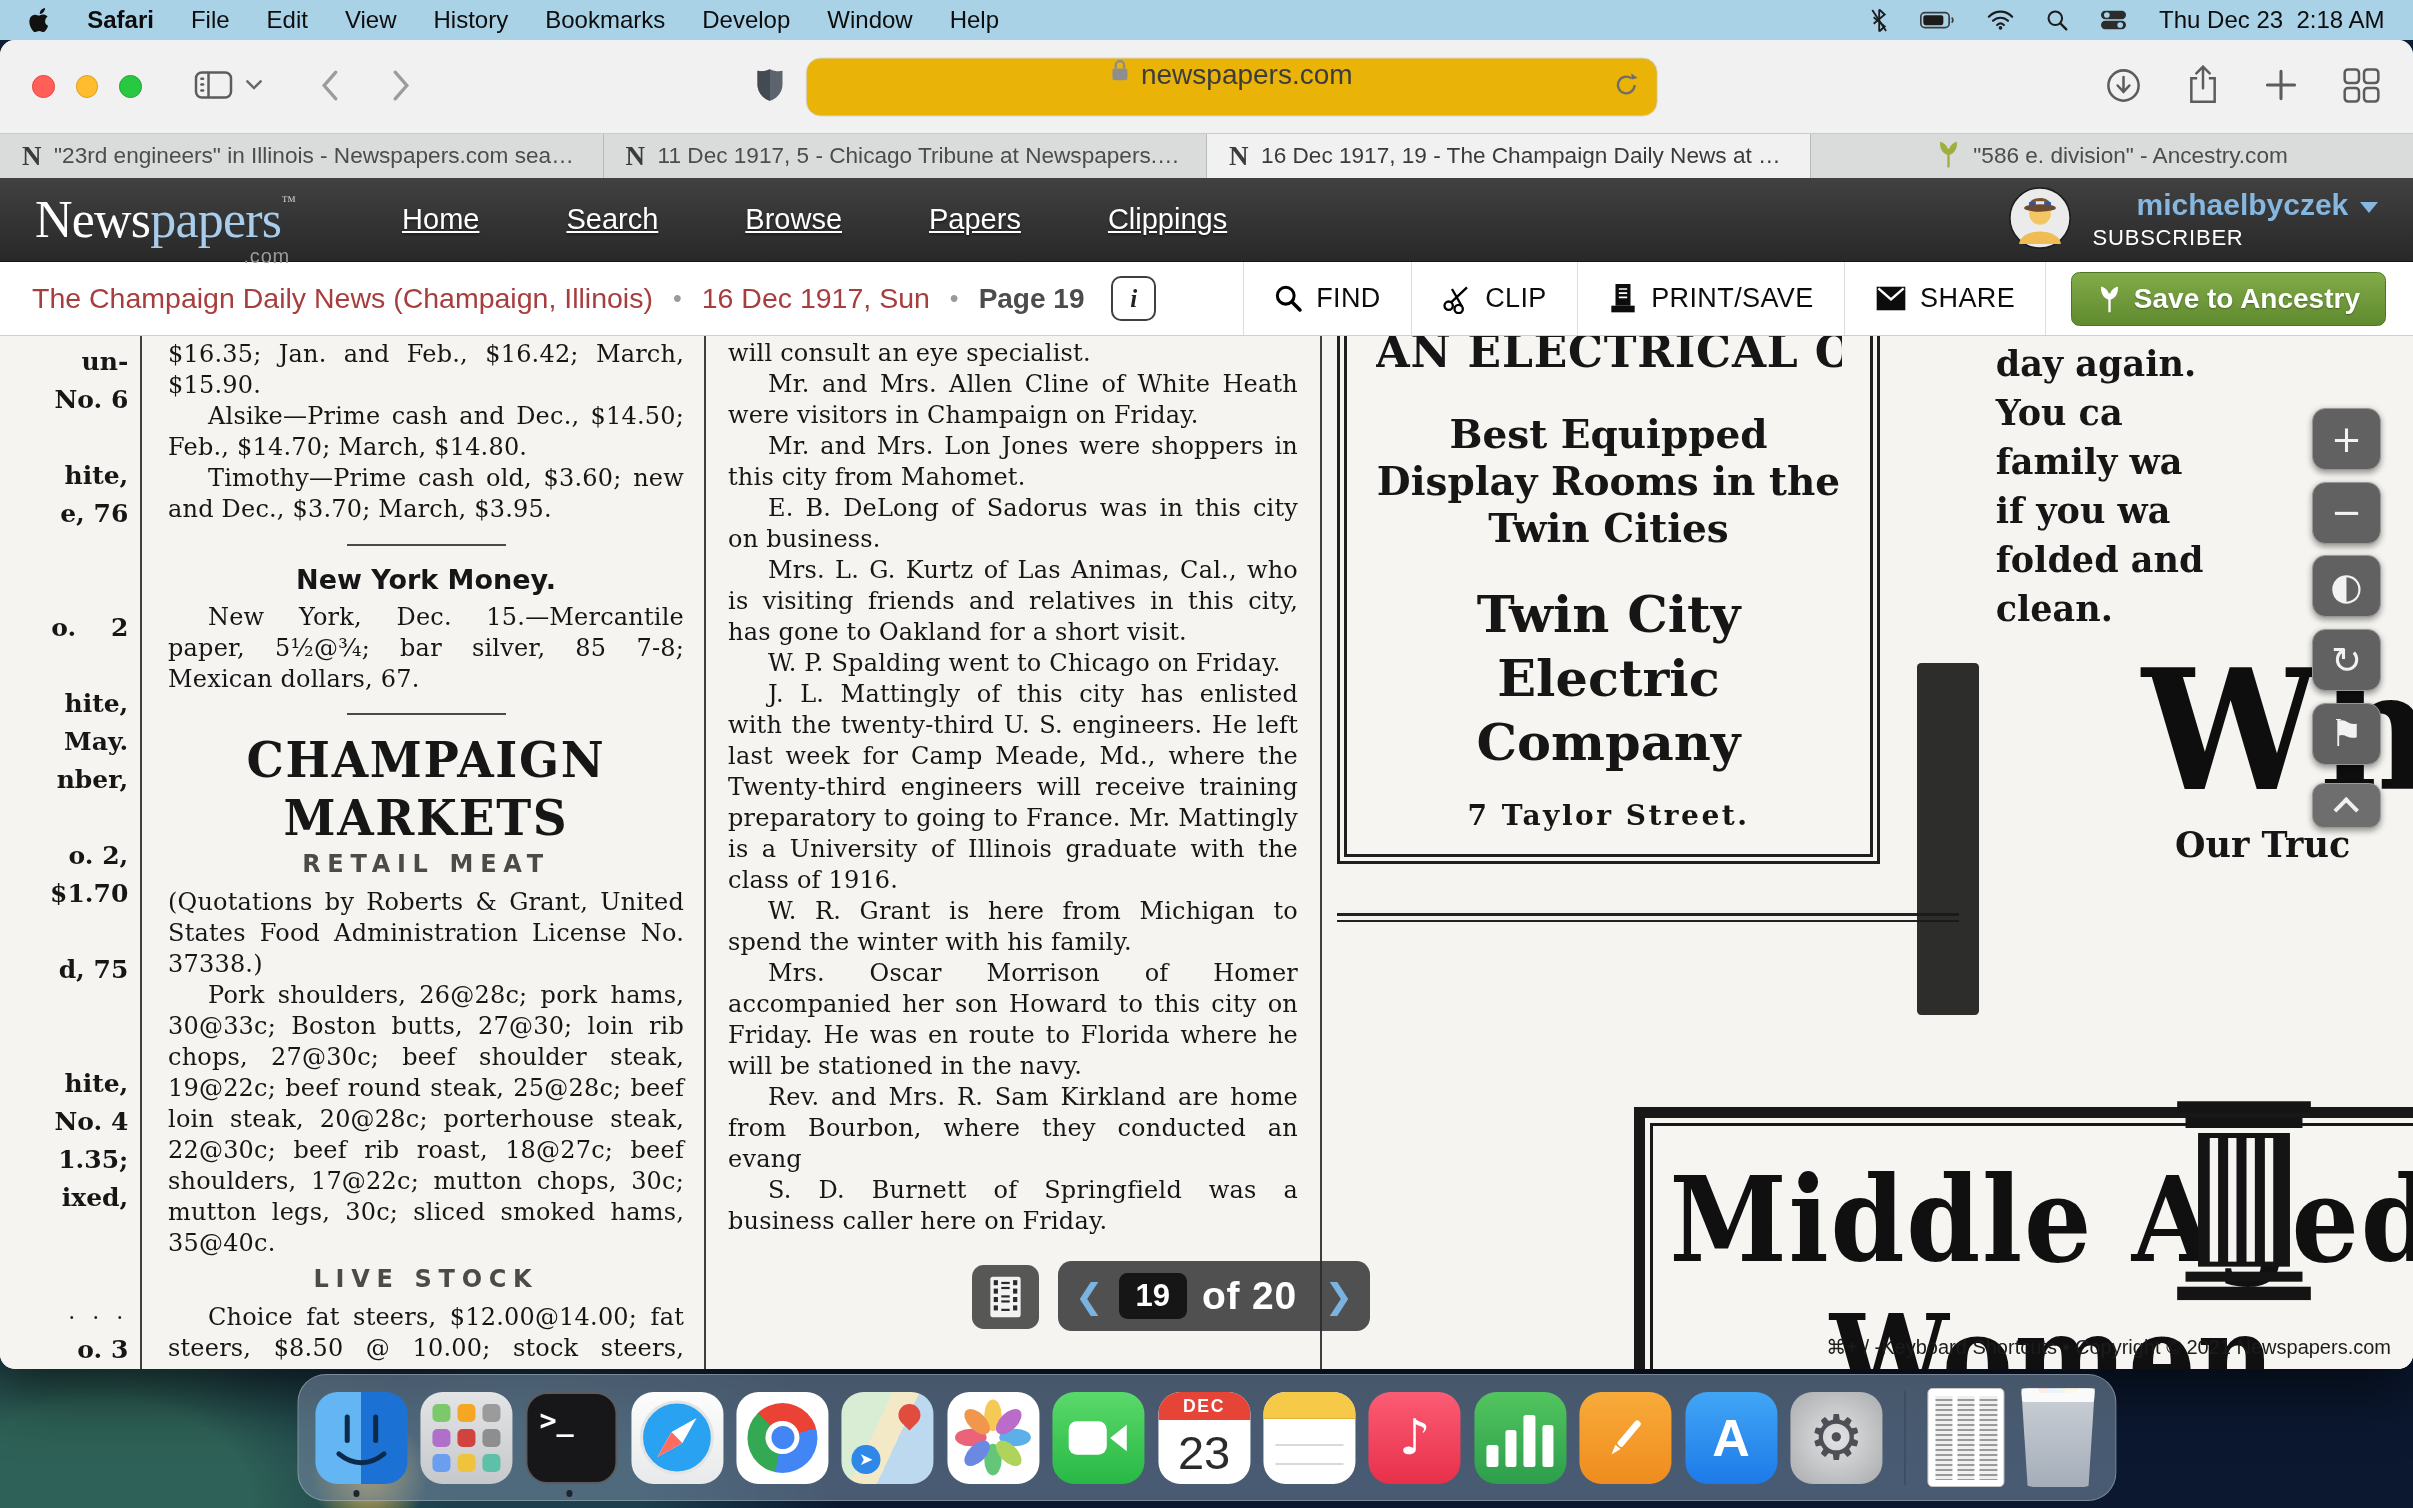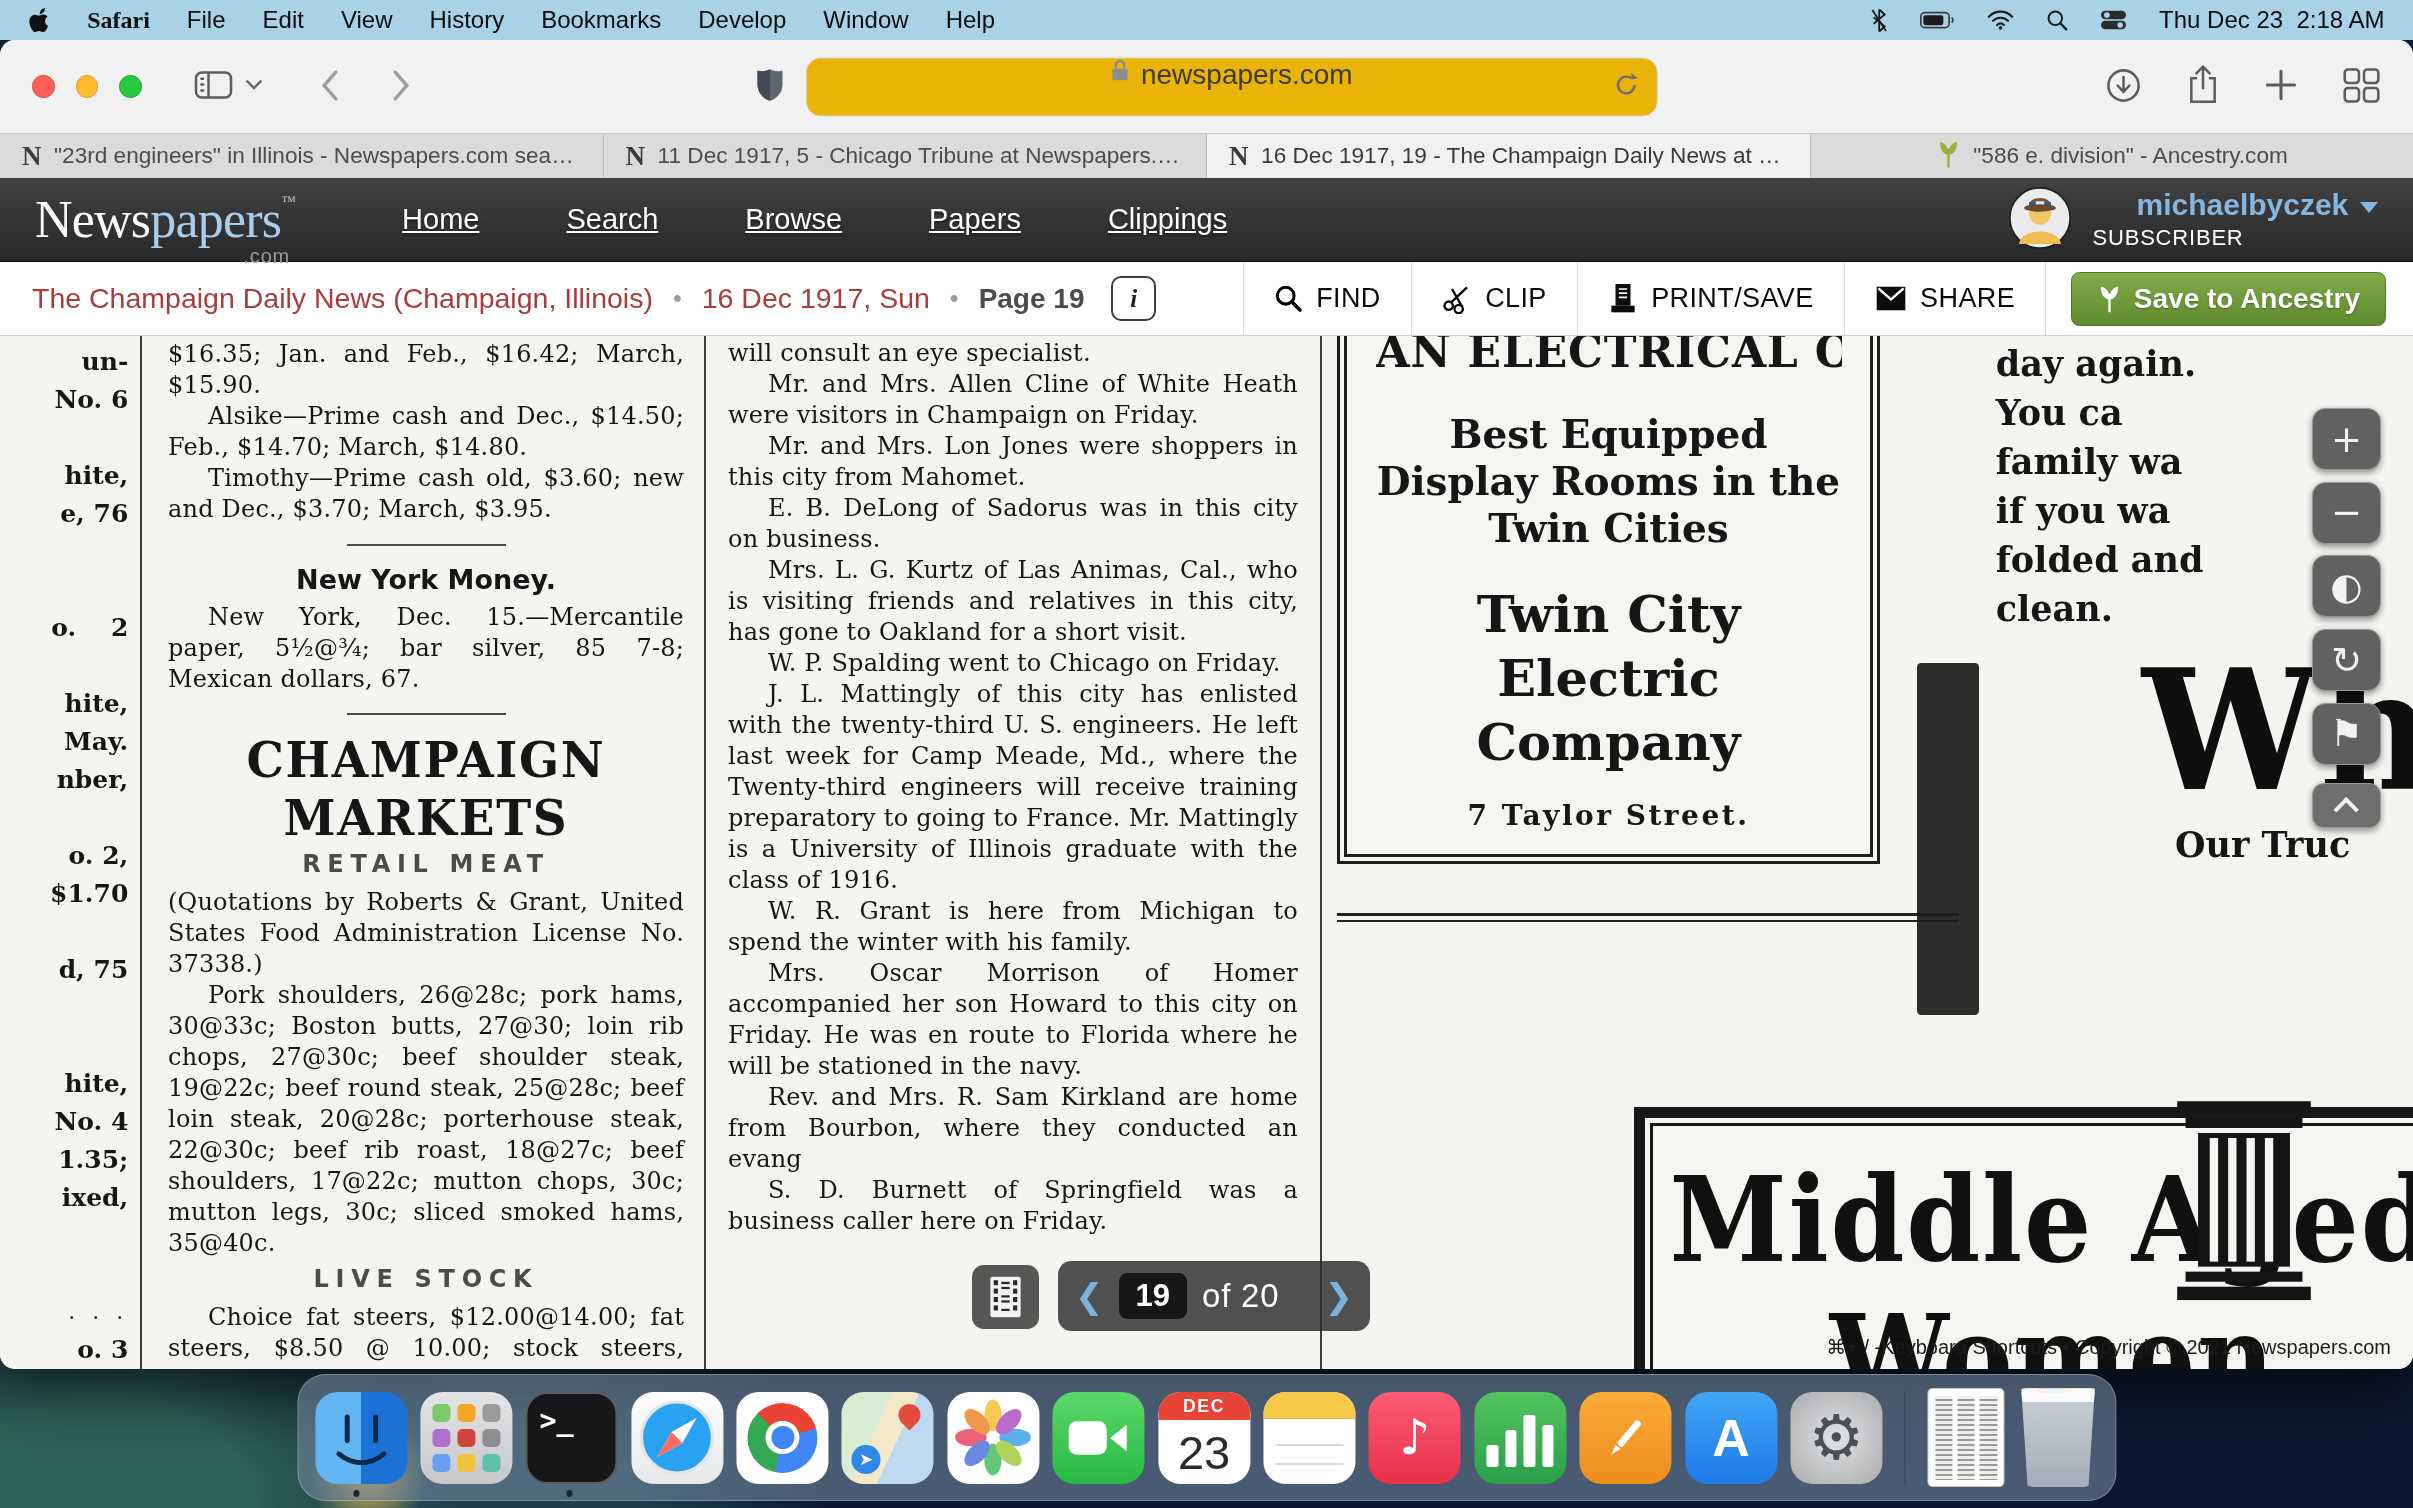--- a/index.html
+++ b/index.html
@@ -14,21 +14,21 @@
       radial-gradient(ellipse at 520px 1517px, #1d3f4e 0 117px, rgba(29,63,78,0) 318px),
       linear-gradient(#0f2136, #0b1830);
   }
 
   
   .menubar { position:absolute; top:0; left:0; right:0; height:40px; background:#a9d2e7;
     display:flex; align-items:center; padding:0 28.5px; gap:0; z-index:50; }
   .menubar .apple { margin-right:11.7px; display:flex; align-items:center; }
   .menu-items { display:flex; align-items:center; gap:37px; margin-left:25px; }
   .menu-item { font-size:24px; color:#0d0d0d; }
-  .menu-item:first-child { font-weight:bold;font-family:Liberation Serif, serif; }
+  .menu-item:first-child { font-weight:bold; }
   .menu-status { margin-left:auto; display:flex; align-items:center; gap:32px; }
   .menu-clock { font-size:24px; color:#0d0d0d; white-space:pre; }
   .sicon { display:flex; align-items:center; }
 
   
   .window { position:absolute; top:40px; left:0; width:2413px; height:1329px; border-radius:15px;
     overflow:hidden; background:#f0f1f0; box-shadow:0 25px 59px rgba(0,0,0,.55); z-index:10; }
 
   .toolbar { height:94px; background:#f0f1f0; border-bottom:0.8px solid #c9cacb;
     display:flex; align-items:center; padding:0 32px; position:relative; }
@@ -158,21 +158,21 @@
   
   .pager-film { position:absolute; left:972px; top:929px; width:67px; height:64px;
     background:rgba(42,42,42,.78); border-radius:11.7px; display:flex; align-items:center; justify-content:center;
     z-index:40; }
   .pager-bar { position:absolute; left:1058px; top:925px; width:312px; height:70px;
     background:rgba(44,44,44,.82); border-radius:13.4px; display:flex; align-items:center; padding:0 17px;
     gap:15px; z-index:40; font-family:"Liberation Sans", sans-serif; }
   .pchev { color:#7ab3e0; font-size:34px; font-family:"DejaVu Sans", sans-serif; }
   .pcur { background:rgba(16,16,16,.9); border-radius:8.4px; padding:5px 17px; color:#fff; font-size:31px;
     font-weight:bold; }
-  .pof { color:#fff; font-size:33px; font-weight:normal; letter-spacing:0.8px; }
+  .pof { color:#fff; font-size:39px; font-weight:bold; letter-spacing:0.8px; }
   .pnext { margin-left:auto; }
 
   .credit { position:absolute; right:22px; top:999px; font-family:"Liberation Sans", sans-serif;
     font-size:20px; color:#1c1c1c; z-index:35; }
 
   
   .dock { position:absolute; bottom:6.7px; left:50%; transform:translateX(-50%); height:127px;
     background:rgba(112,133,155,.62); border:0.8px solid rgba(255,255,255,.28); border-radius:28.5px;
     display:flex; align-items:center; padding:0 17px; gap:13.4px; z-index:60; }
   .dicon { width:92px; height:92px; border-radius:22px; position:relative; overflow:hidden; flex:0 0 auto; }

